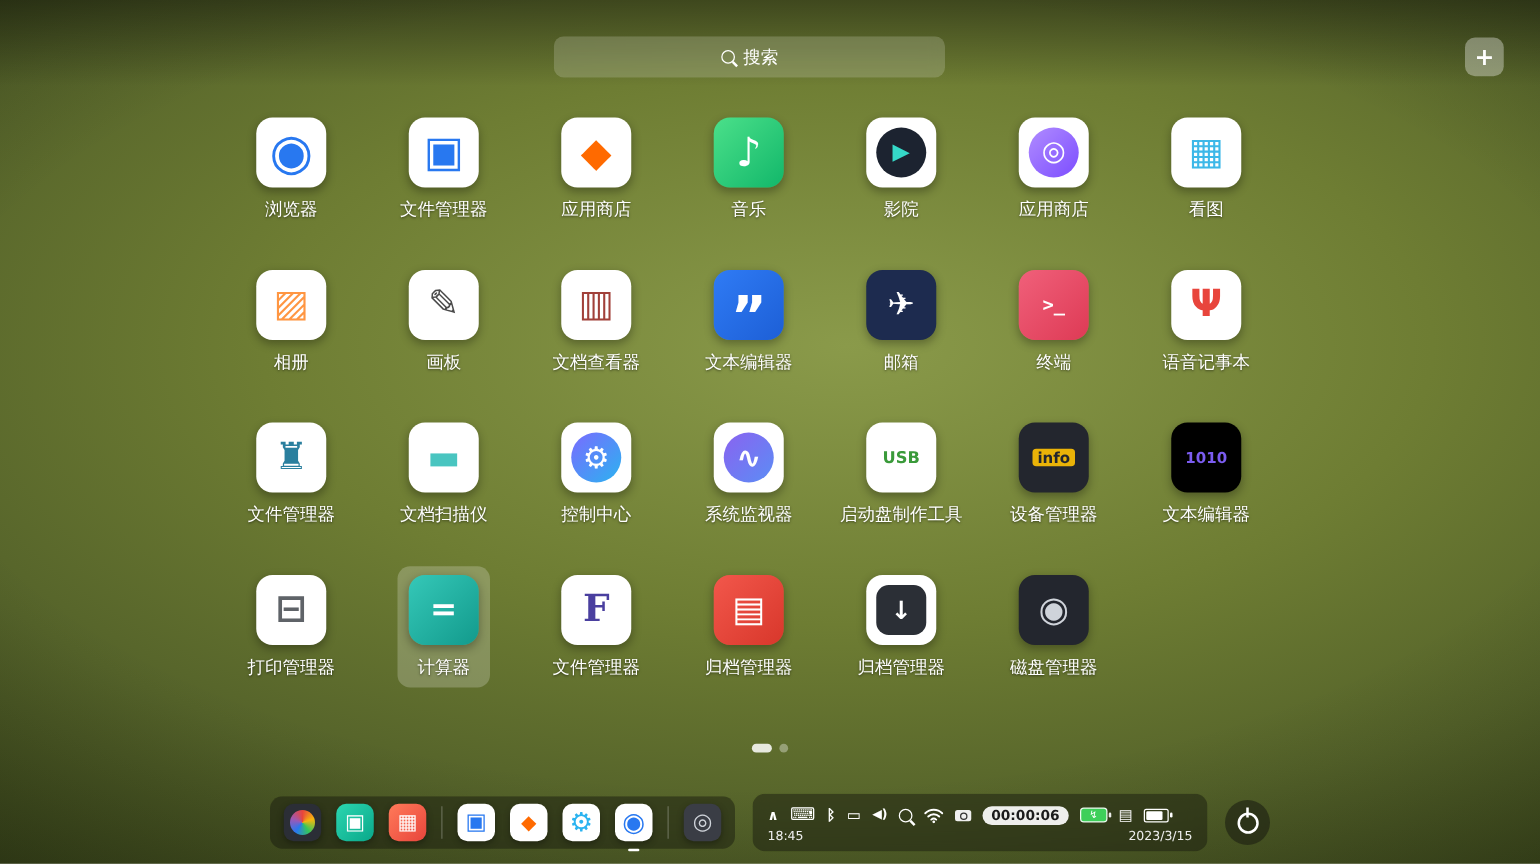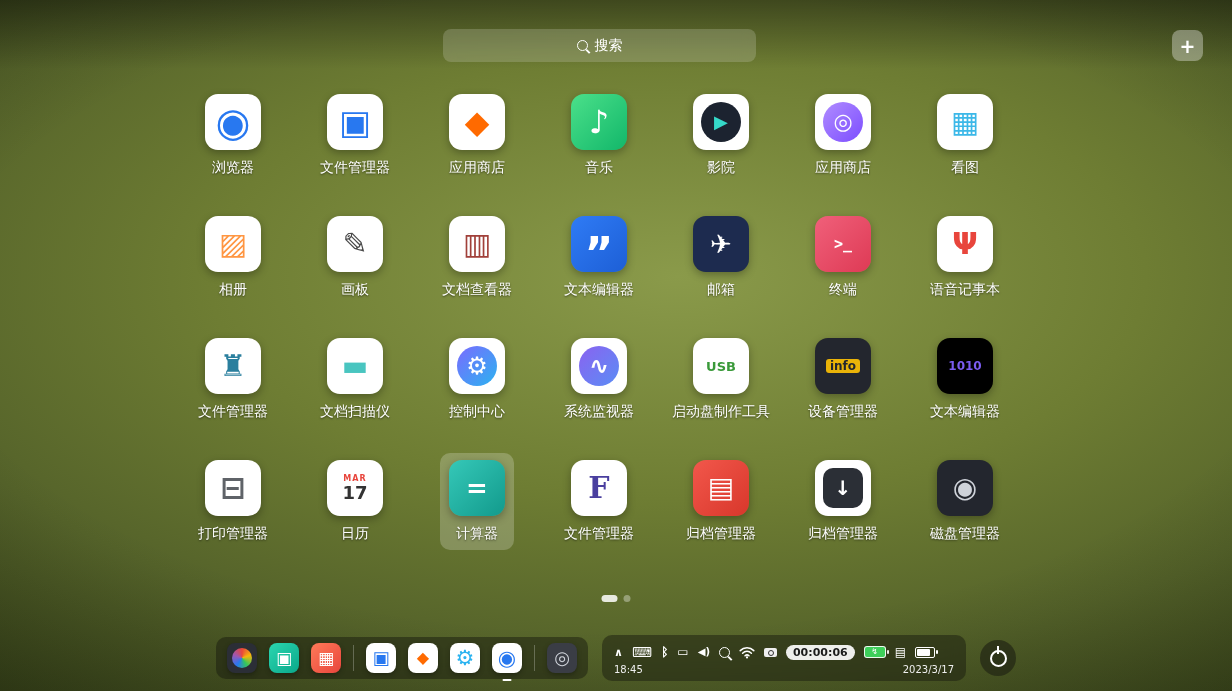--- a/index.html
+++ b/index.html
@@ -236,27 +236,20 @@
         <span class="glyph" style="color: rgb(123, 92, 240); font-size: 12px;">1010</span>
       </div>
       <div class="label">文本编辑器</div>
     </div>
     <div class="cell">
       <div class="tile" style="background: rgb(255, 255, 255);">
         <span class="glyph" style="color: rgb(95, 99, 104); font-size: 30px;">⊟</span>
       </div>
       <div class="label">打印管理器</div>
     </div>
-    <div class="cell">
-      <div class="tile" style="background: rgb(255, 255, 255);">
-        <div class="top-text">MAR</div>
-        <span class="glyph" style="color: rgb(51, 51, 51); font-size: 18px;">17</span>
-      </div>
-      <div class="label">日历</div>
-    </div>
     <div class="cell selected">
       <div class="tile" style="background: linear-gradient(135deg, rgb(53, 200, 184), rgb(18, 154, 140));">
         <span class="glyph" style="color: rgb(255, 255, 255); font-size: 26px;">=</span>
       </div>
       <div class="label">计算器</div>
     </div>
     <div class="cell">
       <div class="tile" style="background: rgb(255, 255, 255);">
         <span class="glyph serif" style="color: rgb(74, 63, 159); font-size: 30px;">F</span>
       </div>
@@ -374,19 +367,19 @@
         </span>
         <span class="tray-icon">
           <span class="glyph" style="color: rgb(255, 255, 255); font-size: 12px;">▤</span>
         </span>
         <span class="tray-icon">
           <span class="batt"></span>
         </span>
       </div>
     <div class="tray-bottom">
       <span>18:45</span>
-      <span>2023/3/17</span>
+      <span>2023/3/15</span>
     </div>
   </div>
   <div class="power">
     <span class="power-icon"></span>
   </div>
 </div>
 
 </body></html>

